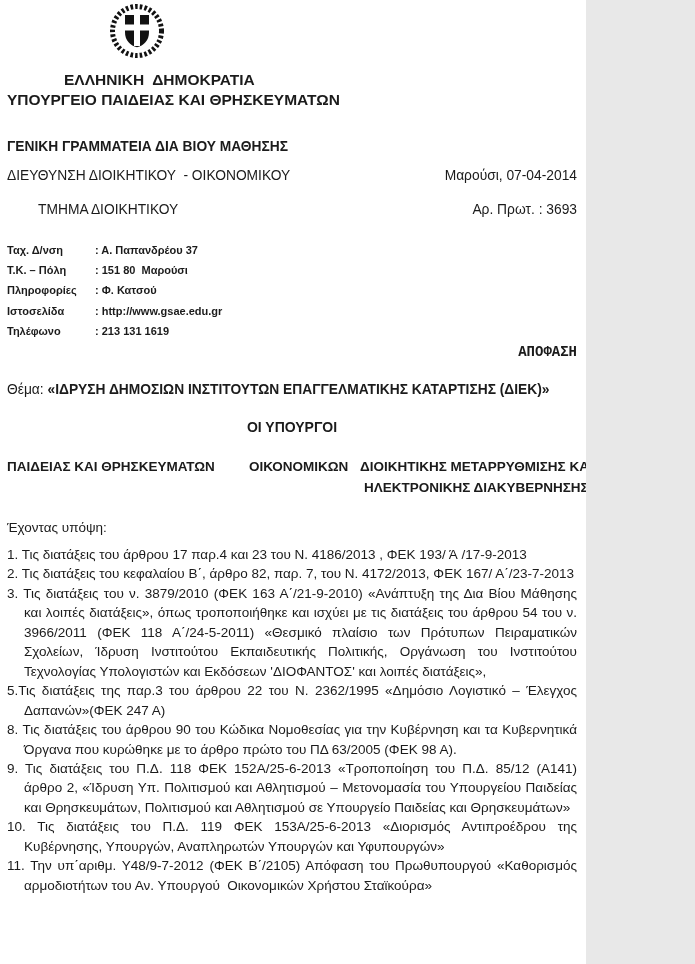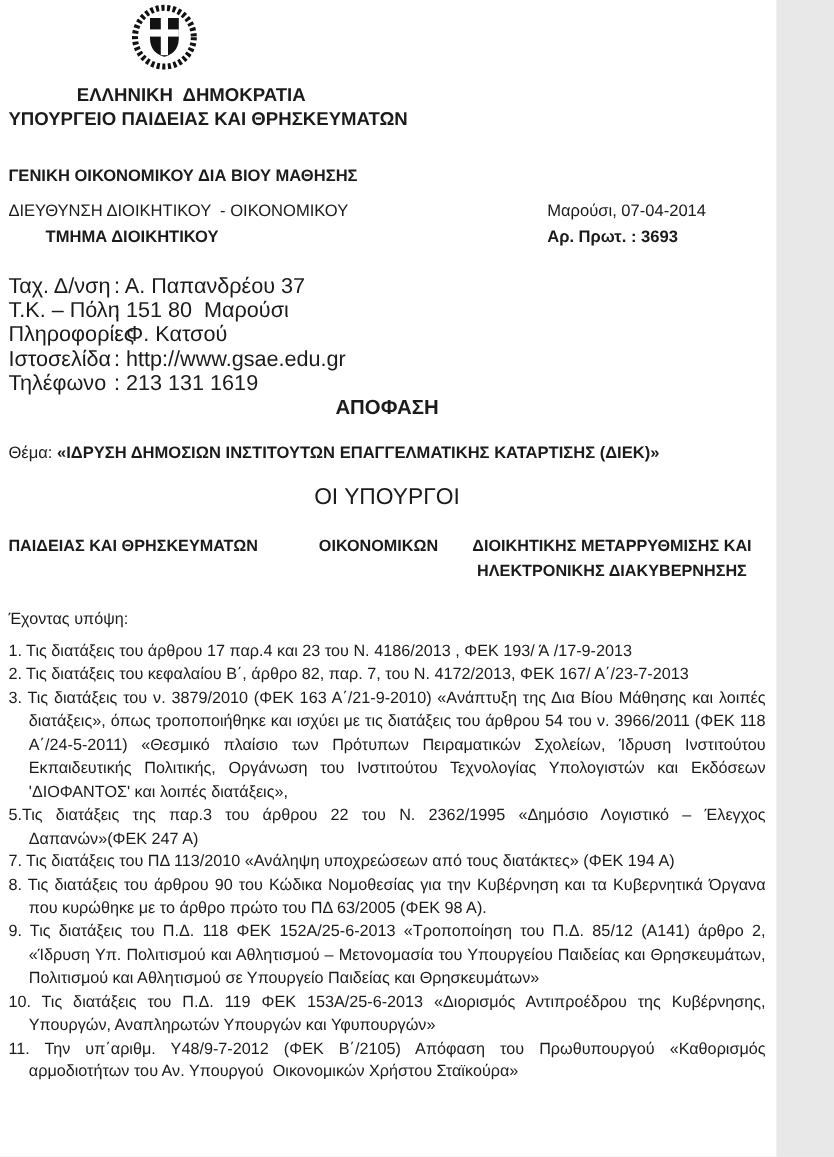--- a/index.html
+++ b/index.html
@@ -1,42 +1,42 @@
 <!DOCTYPE html>
 <html lang="el"><head>
 <meta charset="utf-8">
 <style>
   html,body{margin:0;padding:0;background:#e8e8e8;}
   .page{
     position:relative;
-    width:647px;height:964px;
+    width:586px;height:964px;
     background:#ffffff;
     color:#1b1b1b;
     font-family:"Liberation Sans","DejaVu Sans",sans-serif;
     overflow:hidden;
     box-sizing:border-box;
     padding:0 9px 0 7px;
   }
   .emblem{margin:3px 0 0 99px;width:62px;height:57px;}
   .hdr-line{font-weight:bold;font-size:15.5px;line-height:19px;white-space:pre;}
   .republic{margin:10px 0 0 57px;}
   .ministry{margin:1px 0 0 0;}
   .secretariat{font-weight:bold;font-size:13.8px;margin:30px 0 0 0;white-space:pre;}
   .row2{display:flex;justify-content:space-between;font-size:13.8px;line-height:18px;gap:14px;}
   .row-dir{margin-top:13px;}
-  .row-dept{margin-top:4px;font-weight:bold;}
-  .row2 .right{width:182px;text-align:left;flex:none;}
+  .row-dept{margin-top:16px;}
+  .row2 .right{width:182px;text-align:right;flex:none;}
   .dept-left{margin-left:31px;}
-  .contact{margin-top:21px;font-size:18px;line-height:20.2px;}
+  .contact{margin-top:21px;font-size:11px;line-height:20.2px;font-weight:bold;}
   .clabel{display:inline-block;width:88px;white-space:pre;}
   .cval{white-space:pre;}
-  .apofasi{margin-top:3px;text-align:center;font-weight:bold;font-size:17px;line-height:16px;}
+  .apofasi{margin-top:3px;text-align:right;font-weight:bold;font-size:14px;line-height:16px;font-family:Liberation Mono, monospace;}
   .thema{margin-top:21px;font-size:13.8px;line-height:17px;white-space:pre-wrap;}
   .thema b{font-size:13.8px;}
-  .ministers-heading{margin-top:21px;text-align:center;font-weight:normal;font-size:19px;line-height:16px;}
+  .ministers-heading{margin-top:21px;text-align:center;font-weight:bold;font-size:14px;line-height:16px;}
   .ministers{display:flex;justify-content:space-between;align-items:flex-start;margin-top:21px;font-weight:bold;font-size:13.5px;line-height:21px;}
   .ministers .m1{flex:none;}
   .ministers .m2{flex:none;margin-left:34px;}
   .ministers .m3{flex:none;width:256px;text-align:center;}
   .preamble{margin-top:22px;font-size:13.5px;line-height:16px;}
   .items{margin-top:9px;}
   .item{
     margin:0;
     font-size:13.5px;
     line-height:19.45px;
@@ -56,21 +56,21 @@
       <circle cx="31" cy="28" r="24.5" fill="none" stroke="#121212" stroke-width="5" stroke-dasharray="2.6 2.1"></circle>
       <path d="M19 12 h24 v17 c0 9 -5.5 13.5 -12 15.3 c-6.5 -1.8 -12 -6.3 -12 -15.3 z" fill="#121212"></path>
       <rect x="28" y="12" width="6" height="31" fill="#ffffff"></rect>
       <rect x="19" y="21.5" width="24" height="6" fill="#ffffff"></rect>
     </svg>
   </div>
 
   <div class="hdr-line republic">ΕΛΛΗΝΙΚΗ  ΔΗΜΟΚΡΑΤΙΑ</div>
   <div class="hdr-line ministry">ΥΠΟΥΡΓΕΙΟ ΠΑΙΔΕΙΑΣ ΚΑΙ ΘΡΗΣΚΕΥΜΑΤΩΝ</div>
 
-  <div class="secretariat">ΓΕΝΙΚΗ ΟΙΚΟΝΟΜΙΚΟΥ ΔΙΑ ΒΙΟΥ ΜΑΘΗΣΗΣ</div>
+  <div class="secretariat">ΓΕΝΙΚΗ ΓΡΑΜΜΑΤΕΙΑ ΔΙΑ ΒΙΟΥ ΜΑΘΗΣΗΣ</div>
 
   <div class="row2 row-dir">
     <div style="white-space:pre;">ΔΙΕΥΘΥΝΣΗ ΔΙΟΙΚΗΤΙΚΟΥ  - ΟΙΚΟΝΟΜΙΚΟΥ</div>
     <div class="right">Μαρούσι, 07-04-2014</div>
   </div>
   <div class="row2 row-dept">
     <div class="dept-left">ΤΜΗΜΑ ΔΙΟΙΚΗΤΙΚΟΥ</div>
     <div class="right">Αρ. Πρωτ. : 3693</div>
   </div>
 
@@ -93,20 +93,19 @@
     <div class="m3">ΔΙΟΙΚΗΤΙΚΗΣ ΜΕΤΑΡΡΥΘΜΙΣΗΣ ΚΑΙ ΗΛΕΚΤΡΟΝΙΚΗΣ ΔΙΑΚΥΒΕΡΝΗΣΗΣ</div>
   </div>
 
   <div class="preamble">Έχοντας υπόψη:</div>
 
   <div class="items">
     <p class="item">1. Τις διατάξεις του άρθρου 17 παρ.4 και 23 του Ν. 4186/2013 , ΦΕΚ 193/ Ά /17-9-2013</p>
     <p class="item">2. Τις διατάξεις του κεφαλαίου Β΄, άρθρο 82, παρ. 7, του Ν. 4172/2013, ΦΕΚ 167/ Α΄/23-7-2013</p>
     <p class="item">3. Τις διατάξεις του ν. 3879/2010 (ΦΕΚ 163 Α΄/21-9-2010) «Ανάπτυξη της Δια Βίου Μάθησης και λοιπές διατάξεις», όπως τροποποιήθηκε και ισχύει με τις διατάξεις του άρθρου 54 του ν. 3966/2011 (ΦΕΚ 118 Α΄/24-5-2011) «Θεσμικό πλαίσιο των Πρότυπων Πειραματικών Σχολείων, Ίδρυση Ινστιτούτου Εκπαιδευτικής Πολιτικής, Οργάνωση του Ινστιτούτου Τεχνολογίας Υπολογιστών και Εκδόσεων 'ΔΙΟΦΑΝΤΟΣ' και λοιπές διατάξεις»,</p>
     <p class="item">5.Τις διατάξεις της παρ.3 του άρθρου 22 του Ν. 2362/1995 «Δημόσιο Λογιστικό – Έλεγχος Δαπανών»(ΦΕΚ 247 Α)</p>
-    <p class="item">7. Τις διατάξεις του ΠΔ 113/2010 «Ανάληψη υποχρεώσεων από τους διατάκτες» (ΦΕΚ 194 Α)</p>
     <p class="item">8. Τις διατάξεις του άρθρου 90 του Κώδικα Νομοθεσίας για την Κυβέρνηση και τα Κυβερνητικά Όργανα που κυρώθηκε με το άρθρο πρώτο του ΠΔ 63/2005 (ΦΕΚ 98 Α).</p>
     <p class="item">9. Τις διατάξεις του Π.Δ. 118 ΦΕΚ 152Α/25-6-2013 «Τροποποίηση του Π.Δ. 85/12 (Α141) άρθρο 2, «Ίδρυση Υπ. Πολιτισμού και Αθλητισμού – Μετονομασία του Υπουργείου Παιδείας και Θρησκευμάτων, Πολιτισμού και Αθλητισμού σε Υπουργείο Παιδείας και Θρησκευμάτων»</p>
     <p class="item">10. Τις διατάξεις του Π.Δ. 119 ΦΕΚ 153Α/25-6-2013 «Διορισμός Αντιπροέδρου της Κυβέρνησης, Υπουργών, Αναπληρωτών Υπουργών και Υφυπουργών»</p>
     <p class="item">11. Την υπ΄αριθμ. Υ48/9-7-2012 (ΦΕΚ Β΄/2105) Απόφαση του Πρωθυπουργού «Καθορισμός αρμοδιοτήτων του Αν. Υπουργού  Οικονομικών Χρήστου Σταϊκούρα»</p>
   </div>
 
 </div>
 
 </body></html>

